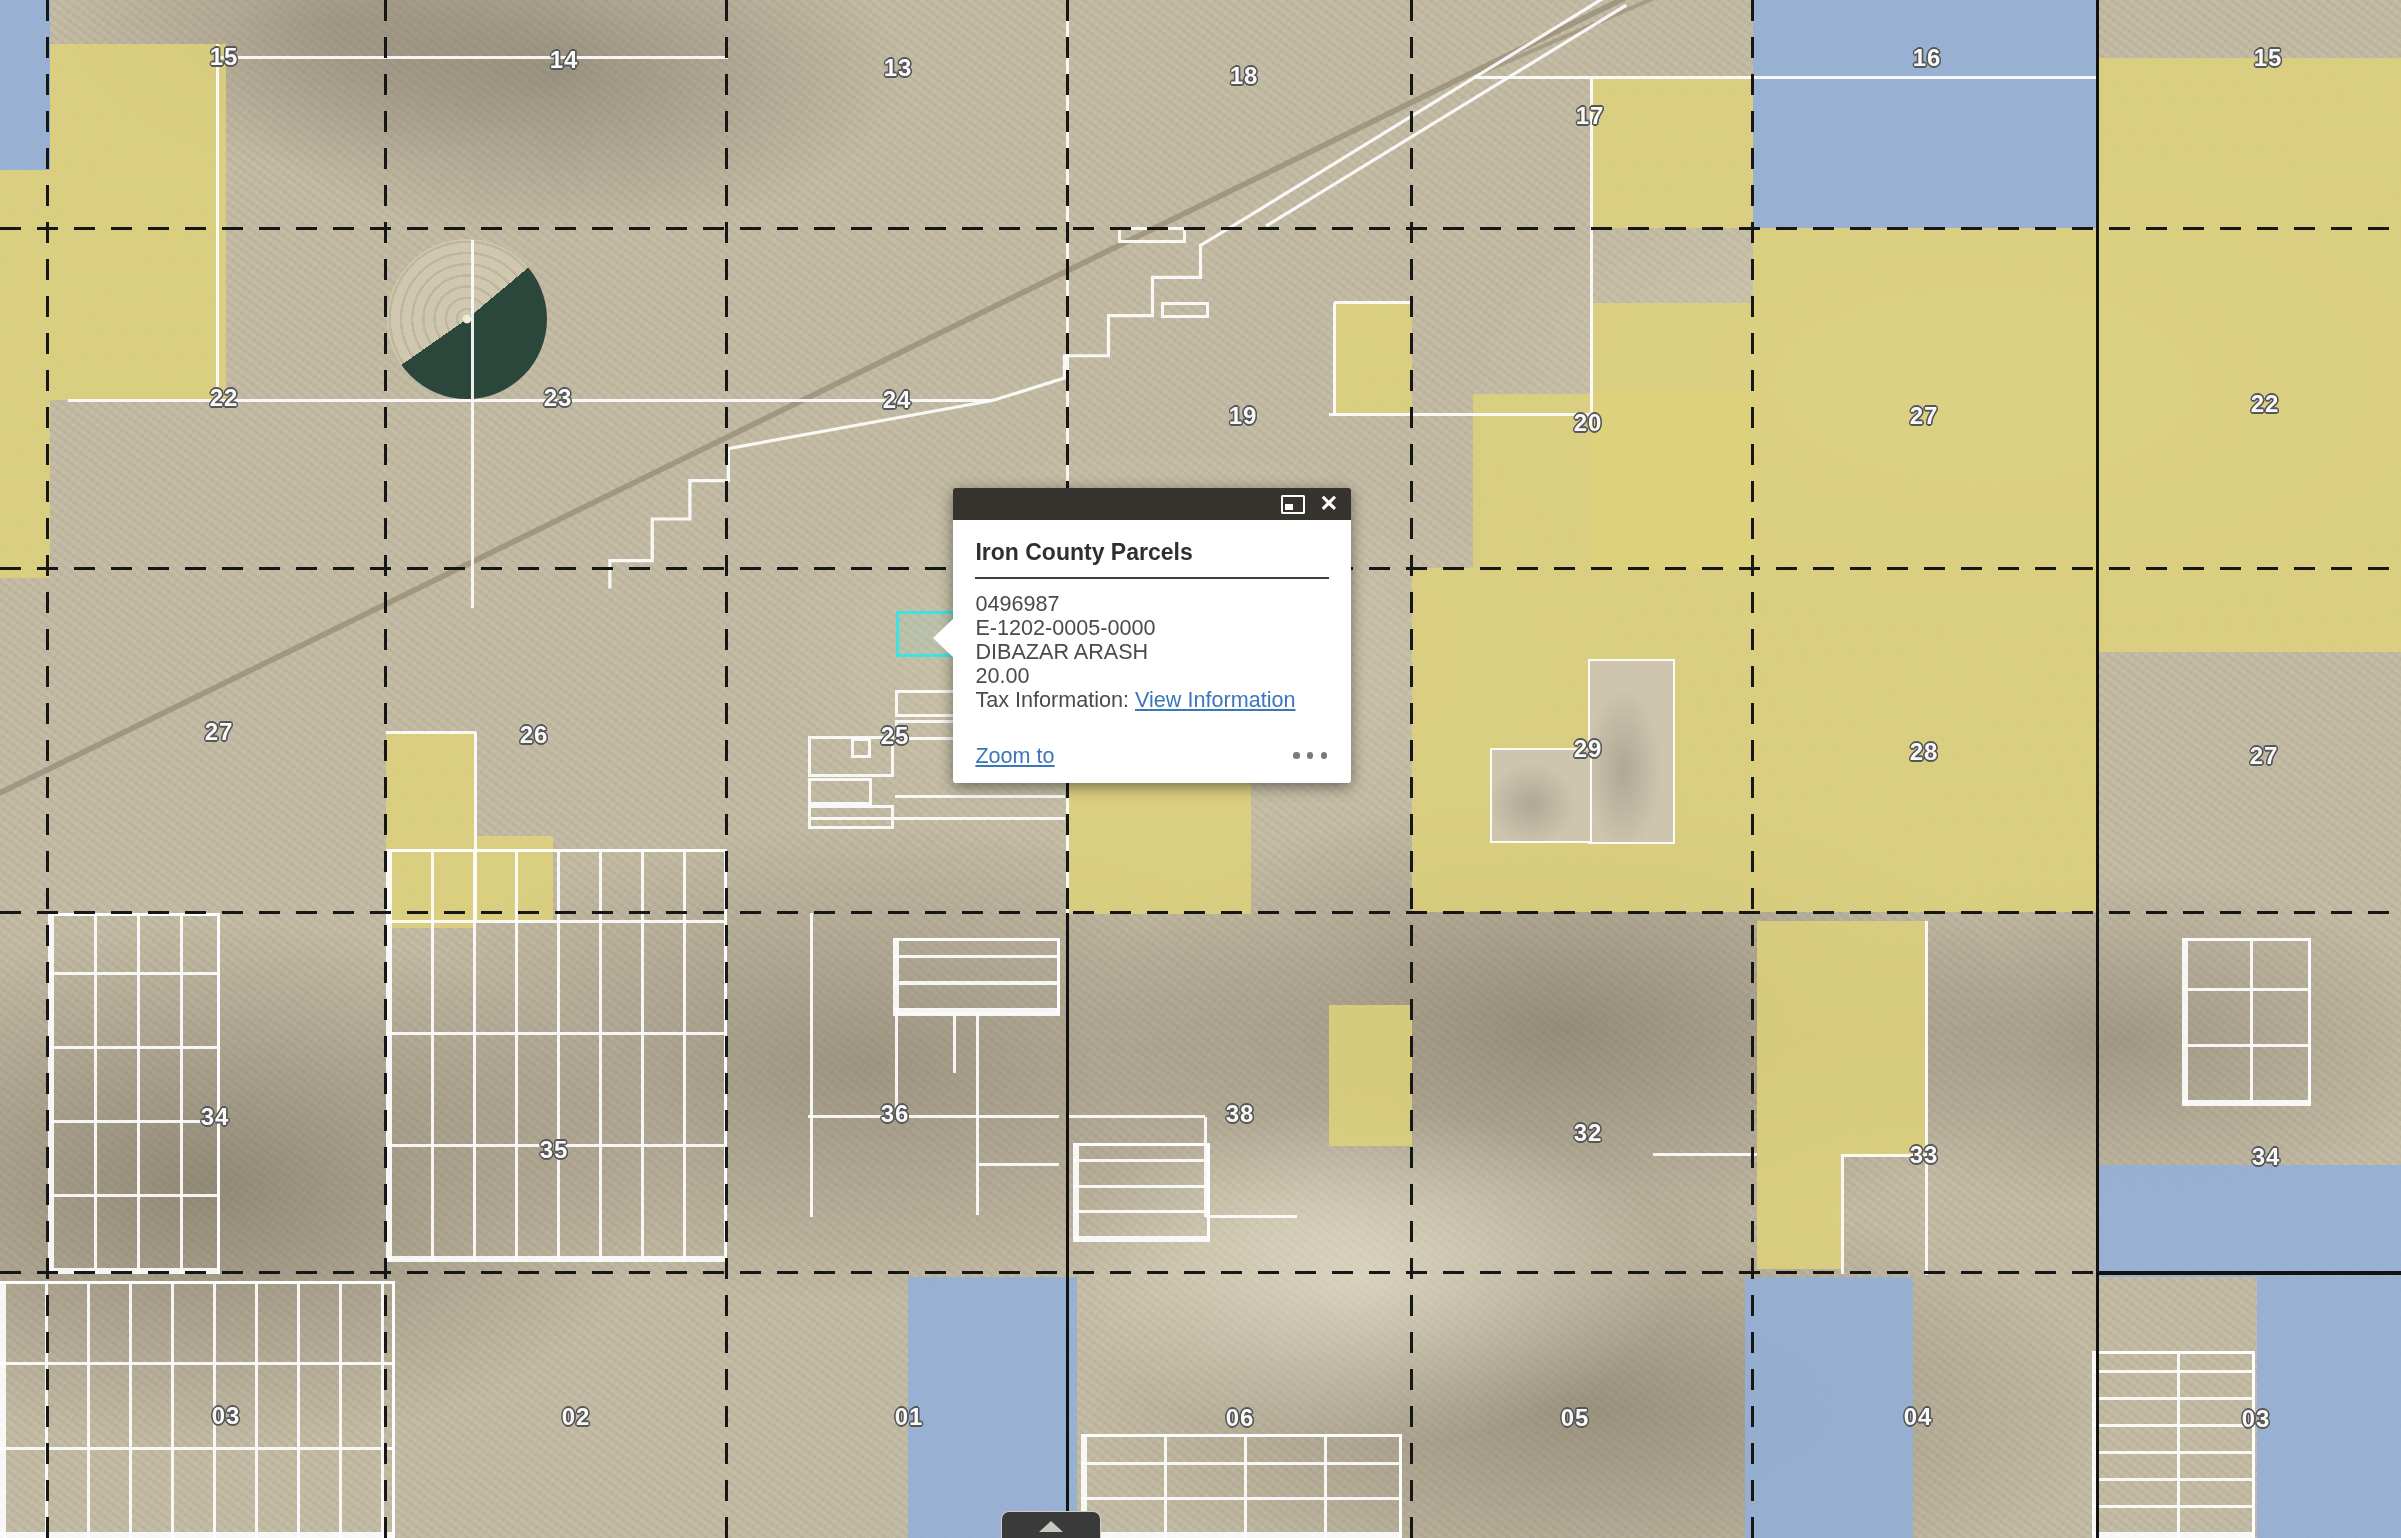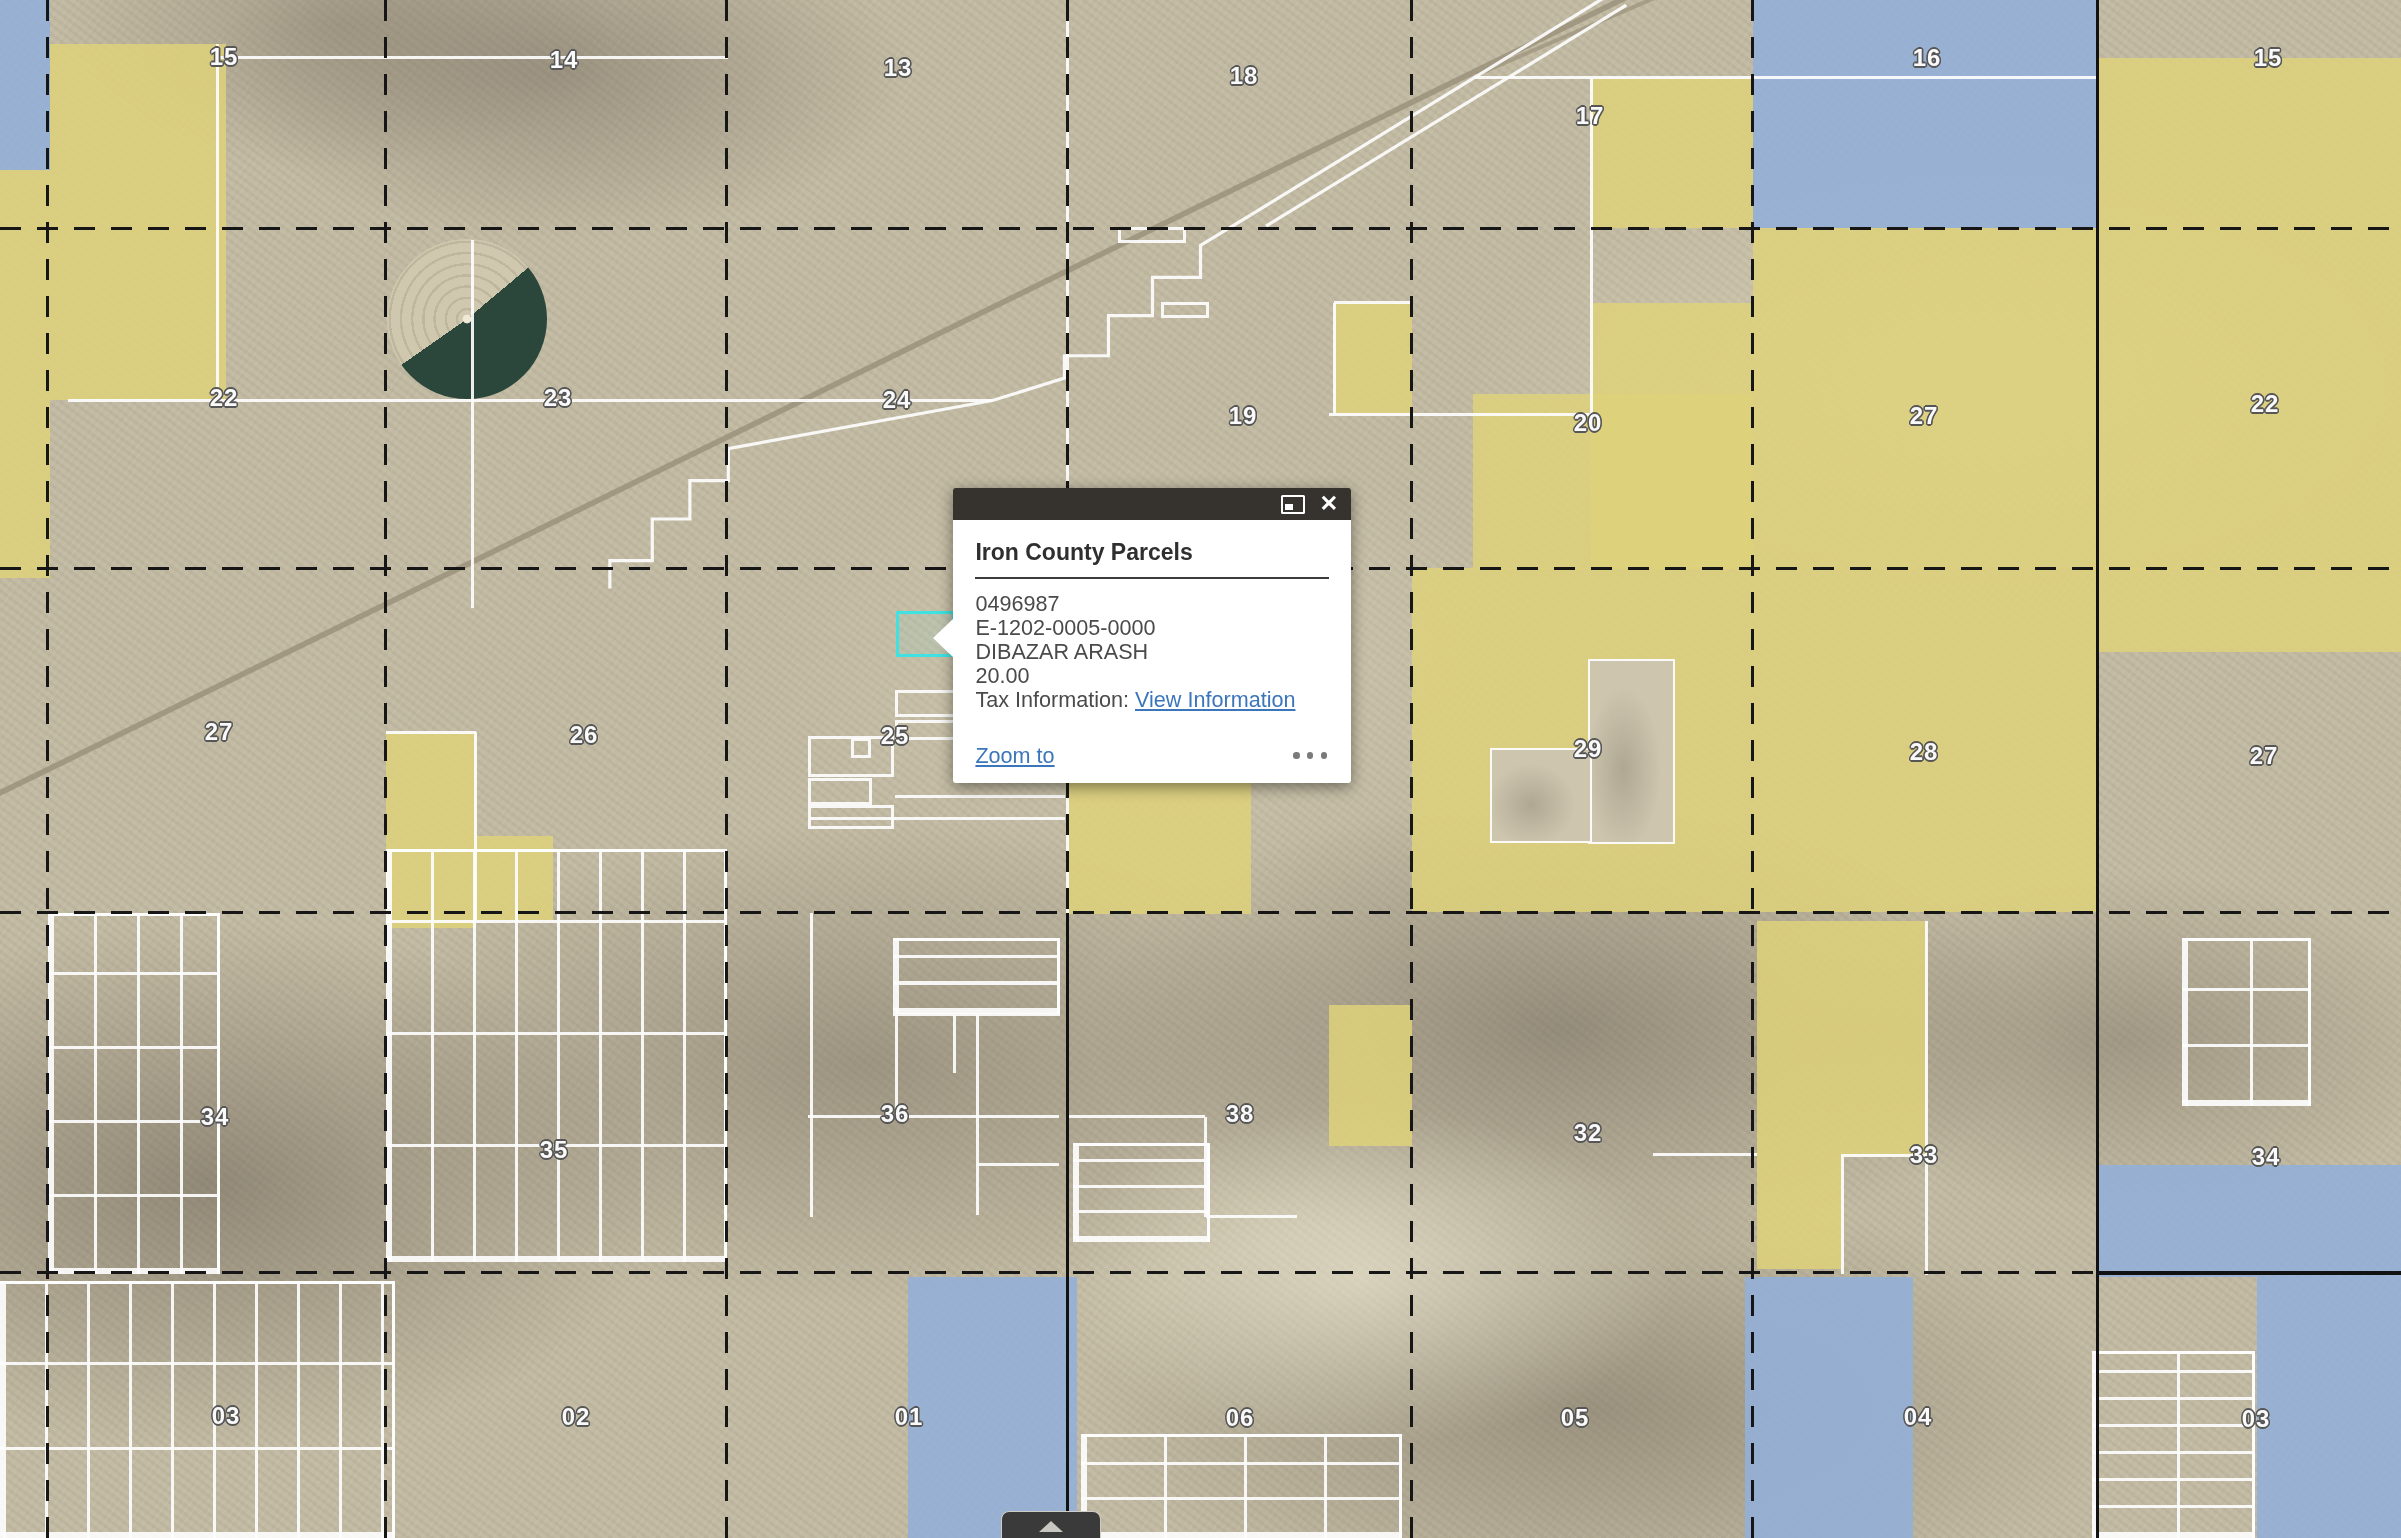--- a/index.html
+++ b/index.html
@@ -179,21 +179,21 @@
       <div class="slabel" style="left: 1927px; top: 58px;">16</div>
       <div class="slabel" style="left: 2268px; top: 58px;">15</div>
       <div class="slabel" style="left: 224px; top: 398px;">22</div>
       <div class="slabel" style="left: 558px; top: 398px;">23</div>
       <div class="slabel" style="left: 897px; top: 400px;">24</div>
       <div class="slabel" style="left: 1243px; top: 416px;">19</div>
       <div class="slabel" style="left: 1588px; top: 423px;">20</div>
       <div class="slabel" style="left: 1924px; top: 416px;">27</div>
       <div class="slabel" style="left: 2265px; top: 404px;">22</div>
       <div class="slabel" style="left: 219px; top: 732px;">27</div>
-      <div class="slabel" style="left: 584px; top: 735px;">26</div>
+      <div class="slabel" style="left: 534px; top: 735px;">26</div>
       <div class="slabel" style="left: 895px; top: 736px;">25</div>
       <div class="slabel" style="left: 1588px; top: 749px;">29</div>
       <div class="slabel" style="left: 1924px; top: 752px;">28</div>
       <div class="slabel" style="left: 2264px; top: 756px;">27</div>
       <div class="slabel" style="left: 215px; top: 1117px;">34</div>
       <div class="slabel" style="left: 554px; top: 1150px;">35</div>
       <div class="slabel" style="left: 895px; top: 1114px;">36</div>
       <div class="slabel" style="left: 1240px; top: 1114px;">38</div>
       <div class="slabel" style="left: 1588px; top: 1133px;">32</div>
       <div class="slabel" style="left: 1924px; top: 1155px;">33</div>

